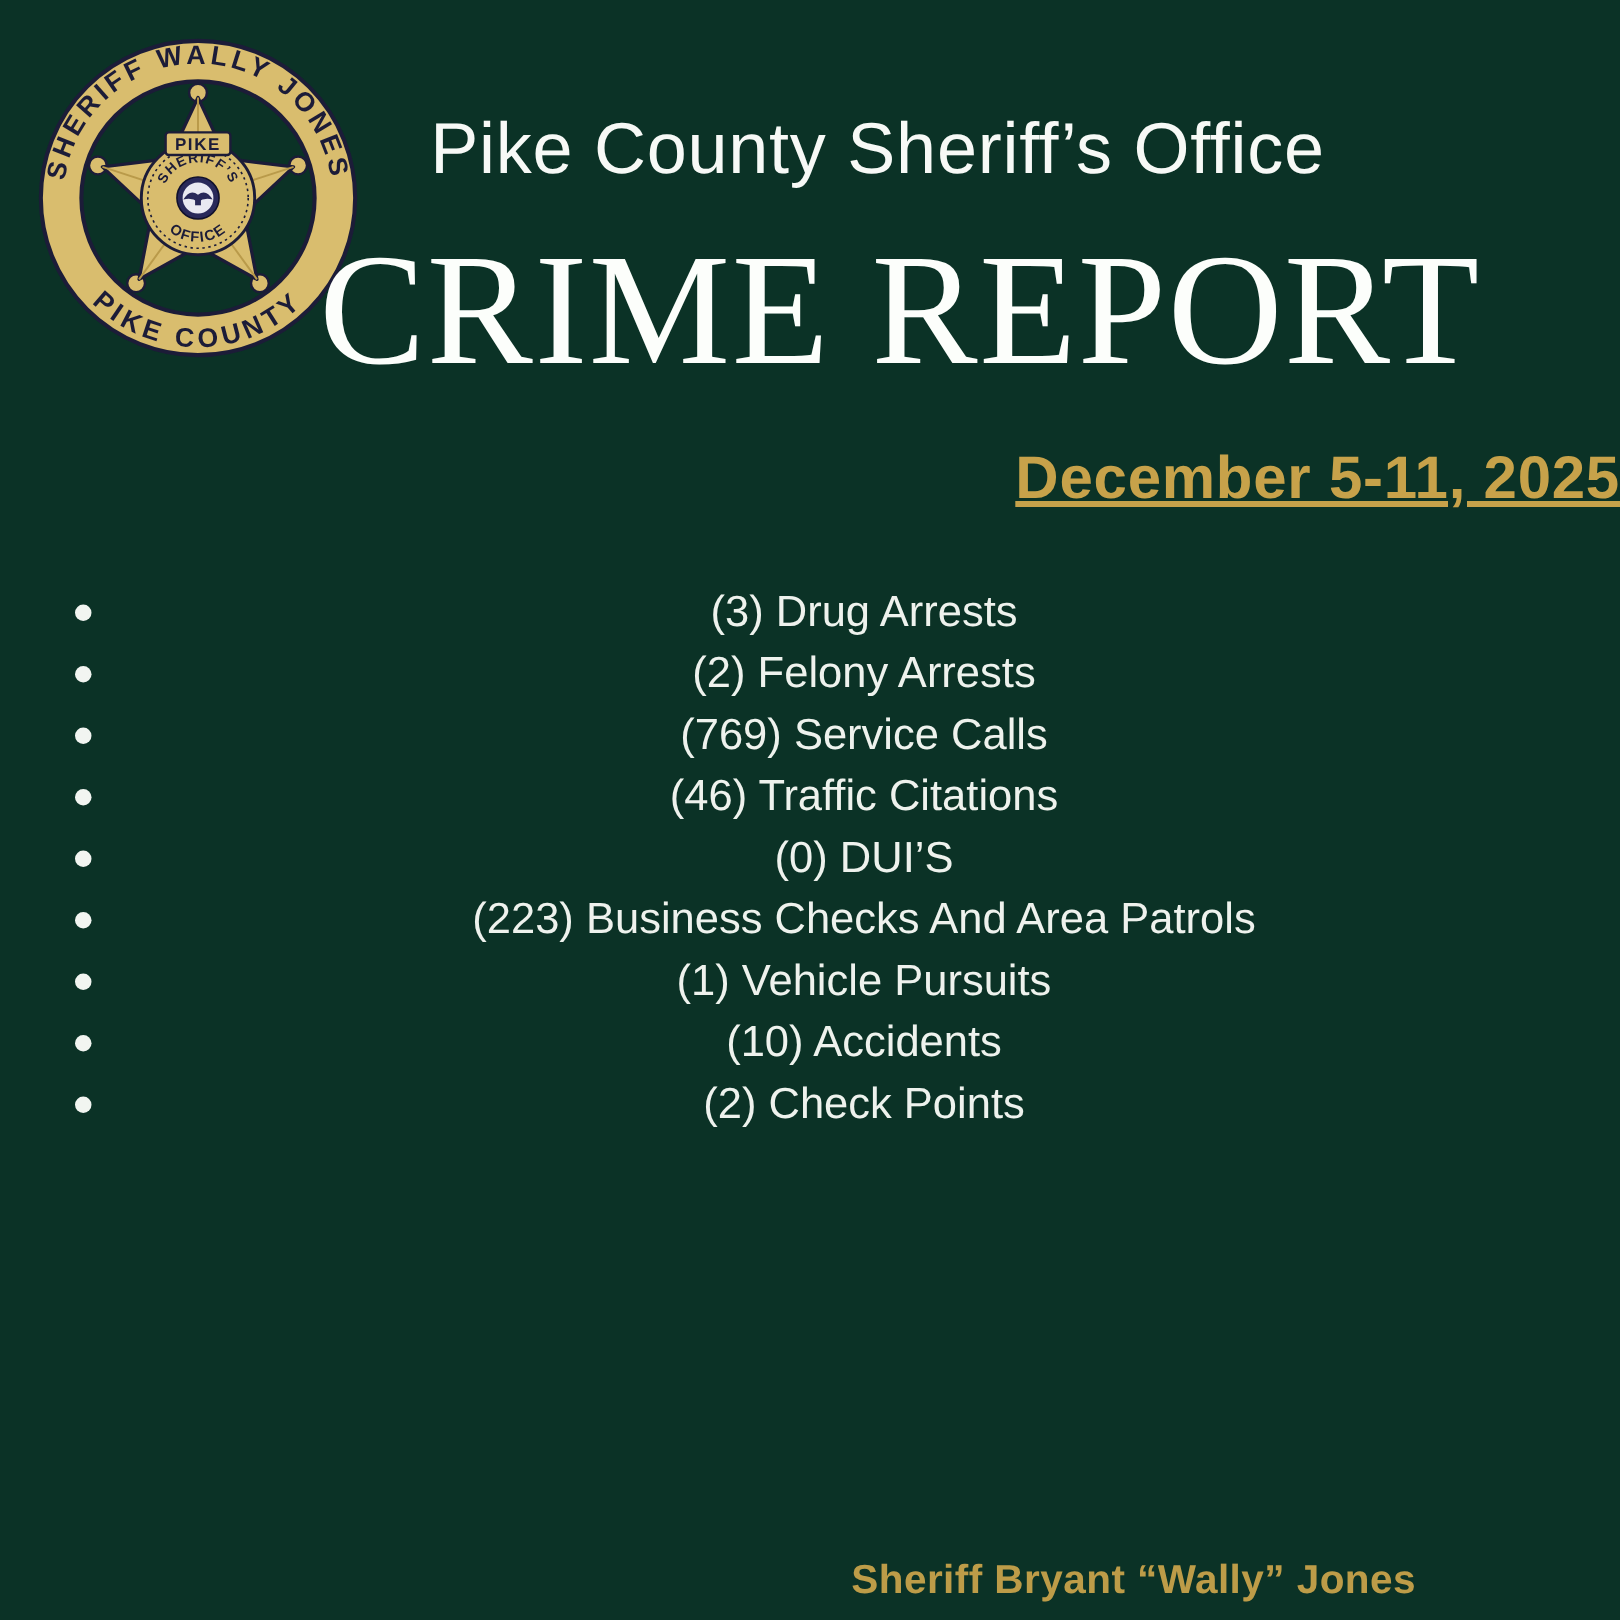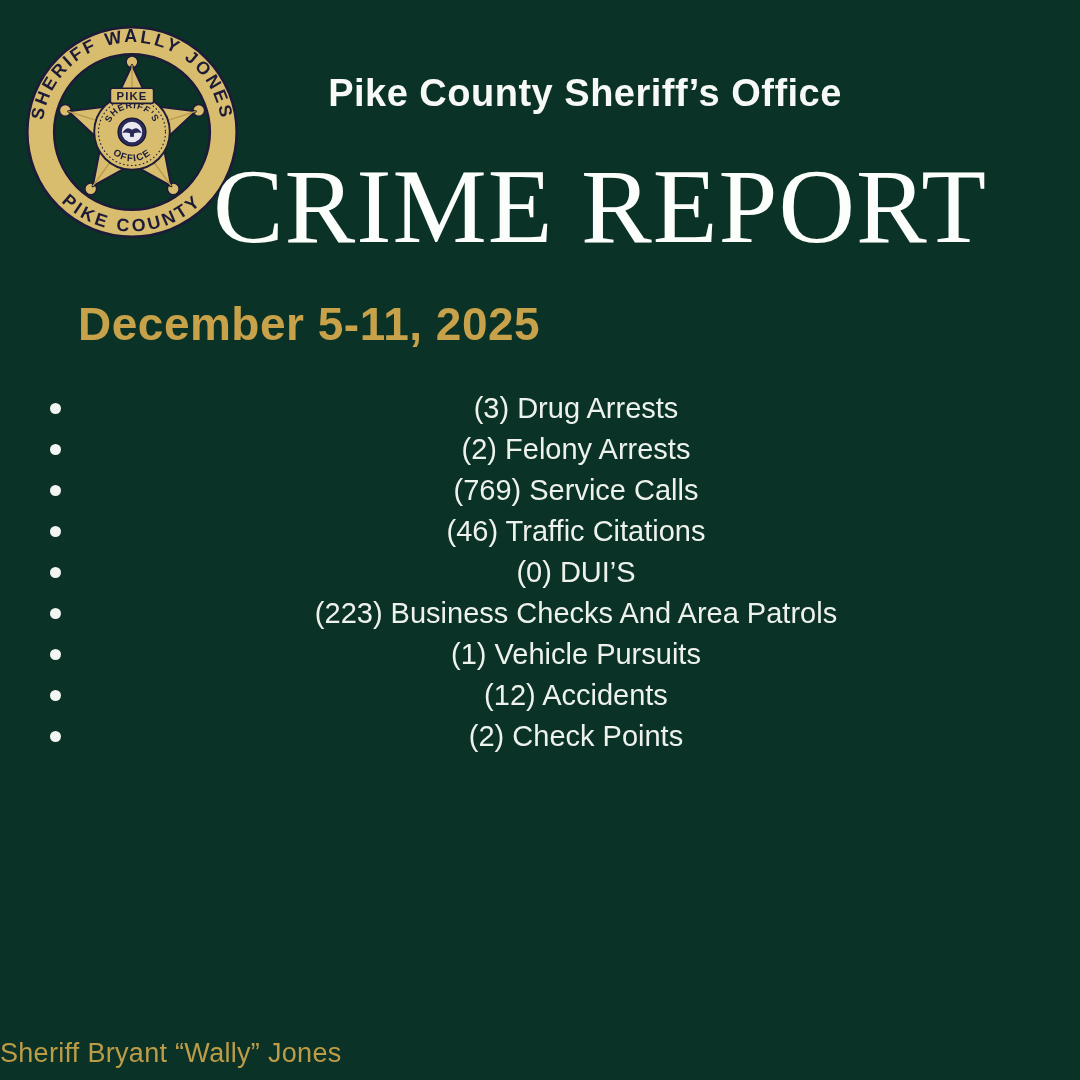--- a/index.html
+++ b/index.html
@@ -11,33 +11,33 @@
   }
   .canvas { position:absolute; inset:0; width:1080px; height:1080px; }
 
   
   .badge { position:absolute; left:24px; top:24px; width:216px; height:216px; }
 
   
   .org-name {
     position:absolute; top:72px; left:90px; right:0;
     text-align:center;
-    font-size:38px; font-weight:bold; color:#f7f9f6; letter-spacing:0.5px;
+    font-size:48px; font-weight:normal; color:#f7f9f6; letter-spacing:0.5px;
   }
   .report-title {
     position:absolute; top:146px; left:120px; right:0;
     text-align:center;
     font-family:"Liberation Serif", serif;
     font-weight:normal; font-size:106px; color:#fcfefb; letter-spacing:1px;
     white-space:nowrap;
   }
   .date-range {
     position:absolute; top:297px; left:78px; right:0;
-    text-align:left;
-    font-size:46px; font-weight:bold; color:#c7a24a; letter-spacing:0.5px;
+    text-align:right;
+    font-size:40px; font-weight:bold; color:#c7a24a; letter-spacing:0.5px;text-decoration:underline;
   }
 
   
   .report-list { position:absolute; top:388px; left:0; width:1080px;padding-left:16px; }
   .report-row { position:relative; height:41px; }
   .bullet {
     position:absolute; left:34px; top:50%;
     width:11px; height:11px; margin-top:-5.5px;
     border-radius:50%; background:#f2f5f1;
   }
@@ -45,22 +45,22 @@
   .report-text {
     position:absolute; left:70px; right:30px;
     text-align:center;
     font-size:29px; line-height:41px; color:#eef2ed;
   }
   .report-row.highlight .report-text { color:#c7a24a; font-weight:bold; }
 
   
   .signature {
     position:absolute; top:1038px; left:0; width:944px;
-    text-align:left;
-    font-size:27px; font-weight:normal; color:#bd9c48; letter-spacing:0.3px;
+    text-align:right;
+    font-size:27px; font-weight:bold; color:#bd9c48; letter-spacing:0.3px;
   }
 
   
   .badge text, .badge textPath {
     font-family:"Liberation Sans", sans-serif;
     font-weight:bold; fill:#1c1c38;
   }
 </style>
 </head>
 <body>
@@ -151,21 +151,21 @@
       <div class="report-row">
         <span class="bullet"></span>
         <span class="report-text">(223) Business Checks And Area Patrols</span>
       </div>
       <div class="report-row">
         <span class="bullet"></span>
         <span class="report-text">(1) Vehicle Pursuits</span>
       </div>
       <div class="report-row">
         <span class="bullet"></span>
-        <span class="report-text">(12) Accidents</span>
+        <span class="report-text">(10) Accidents</span>
       </div>
       <div class="report-row">
         <span class="bullet"></span>
         <span class="report-text">(2) Check Points</span>
       </div>
     </div>
 
   <div class="signature">Sheriff Bryant “Wally” Jones</div>
 
 </div>

